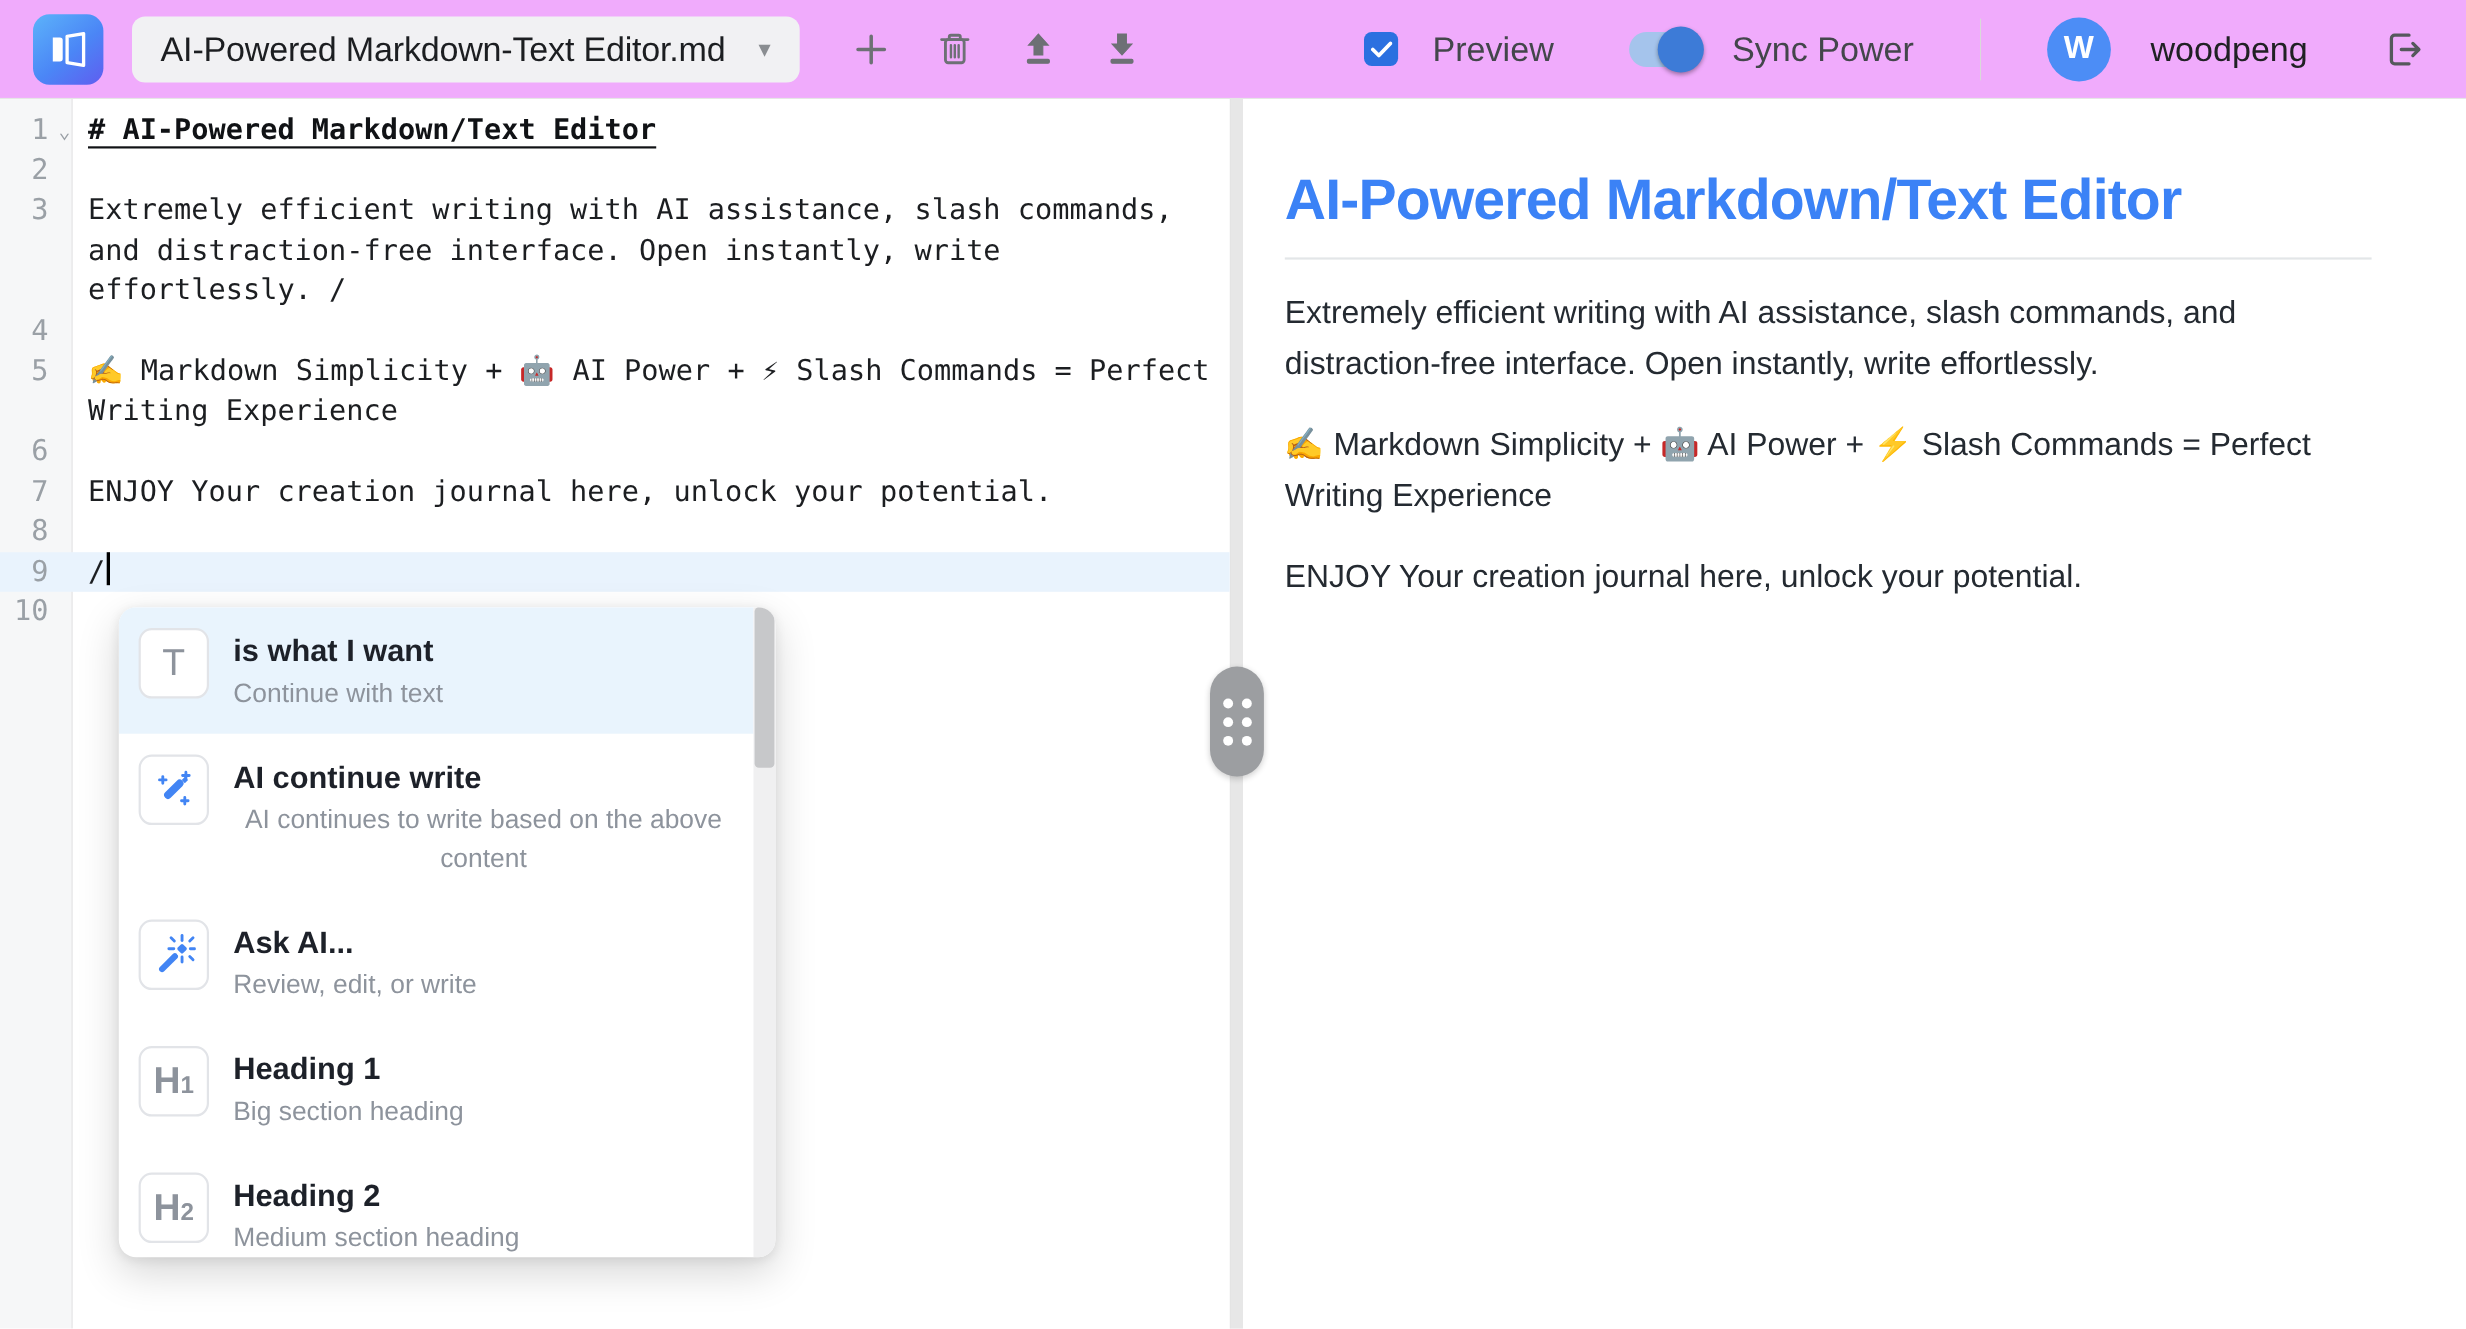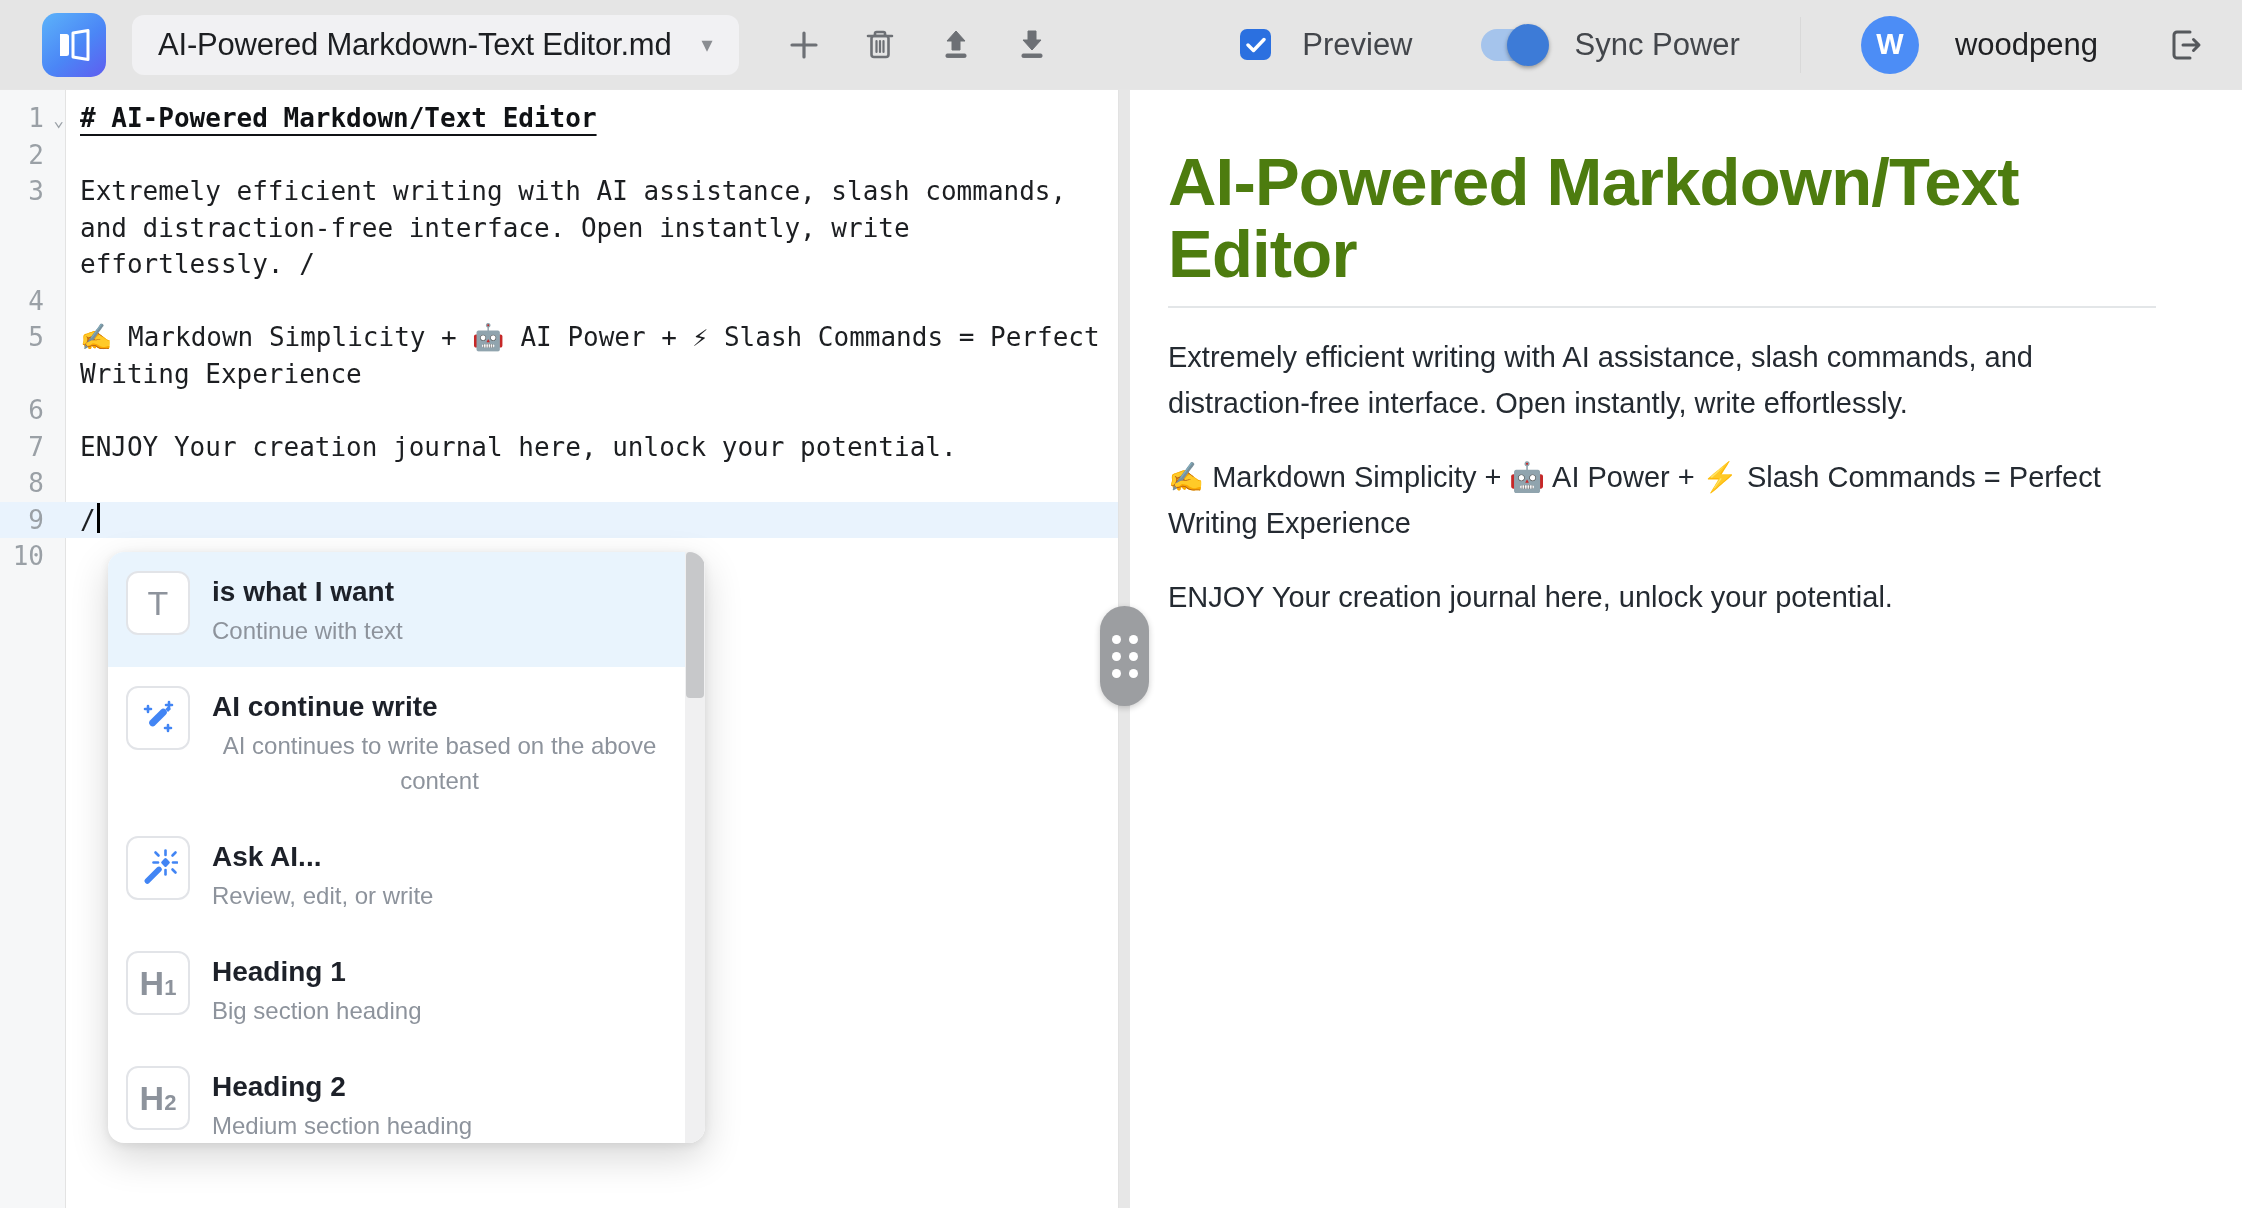--- a/index.html
+++ b/index.html
@@ -2,21 +2,21 @@
 <html><head>
 <meta charset="utf-8">
 <style>
   * { margin:0; padding:0; box-sizing:border-box; }
   html,body { width:2242px; height:1208px; overflow:hidden; background:#ffffff;
               font-family:"Liberation Sans", sans-serif; }
   .app { width:2242px; height:1208px; display:flex; flex-direction:column; background:#fff; }
 
   
   .toolbar { height:90px; flex:0 0 90px; display:flex; align-items:center;
-             padding:0 34px 0 42px; border-bottom:1px solid #e6e6e6; background:#e5e5e5; }
+             padding:0 34px 0 30px; border-bottom:1px solid #e6e6e6; background:#f0abfc; }
   .logo { width:64px; height:64px; border-radius:15px; flex:0 0 64px;
           background:linear-gradient(140deg,#5cb3fa 0%,#4b86f6 55%,#5f5df0 100%);
           display:flex; align-items:center; justify-content:center; }
   .file-pill { margin-left:26px; height:60px; display:flex; align-items:center;
                background:#f1f1f3; border-radius:12px; padding:0 26px; cursor:pointer; }
   .file-pill .fname { font-size:31px; color:#1c1e21; letter-spacing:-0.2px; }
   .file-pill .caret { margin-left:30px; font-size:22px; color:#8a8d91; }
   .tb-btn { width:46px; height:46px; display:flex; align-items:center; justify-content:center;
             margin-left:30px; cursor:pointer; }
   .tb-btn svg { stroke:#6d7075; }
@@ -83,21 +83,21 @@
   .divider { width:11px; flex:0 0 11px; background:#e7e7e7; position:relative; cursor:col-resize; }
   .drag-handle { position:absolute; left:-19px; top:516px; width:49px; height:100px;
                  border-radius:25px; background:#9c9ea1; box-shadow:0 2px 6px rgba(0,0,0,0.2);
                  display:flex; align-items:center; justify-content:center; cursor:grab; }
   .dots { display:grid; grid-template-columns:repeat(2,9px); grid-template-rows:repeat(3,9px);
           gap:8px; }
   .dots i { width:9px; height:9px; border-radius:50%; background:#fff; }
 
   
   .preview-pane { flex:1; padding:56px 86px 0 38px; overflow:hidden; background:#fff; }
-  .pv-h1 { font-size:67px; font-weight:700; color:#4d7c0f; letter-spacing:-0.8px;
+  .pv-h1 { font-size:52px; font-weight:700; color:#3b82f6; letter-spacing:-0.8px;
            line-height:72px; }
   .pv-hr { border:none; border-top:2px solid #e3e6e8; margin:16px 0 26px 0; }
   .pv-p { font-size:29px; color:#242a31; line-height:46px; margin:0 0 28px 0; }
 </style>
 </head>
 <body>
 
 <div class="app">
 
   <div class="toolbar">

